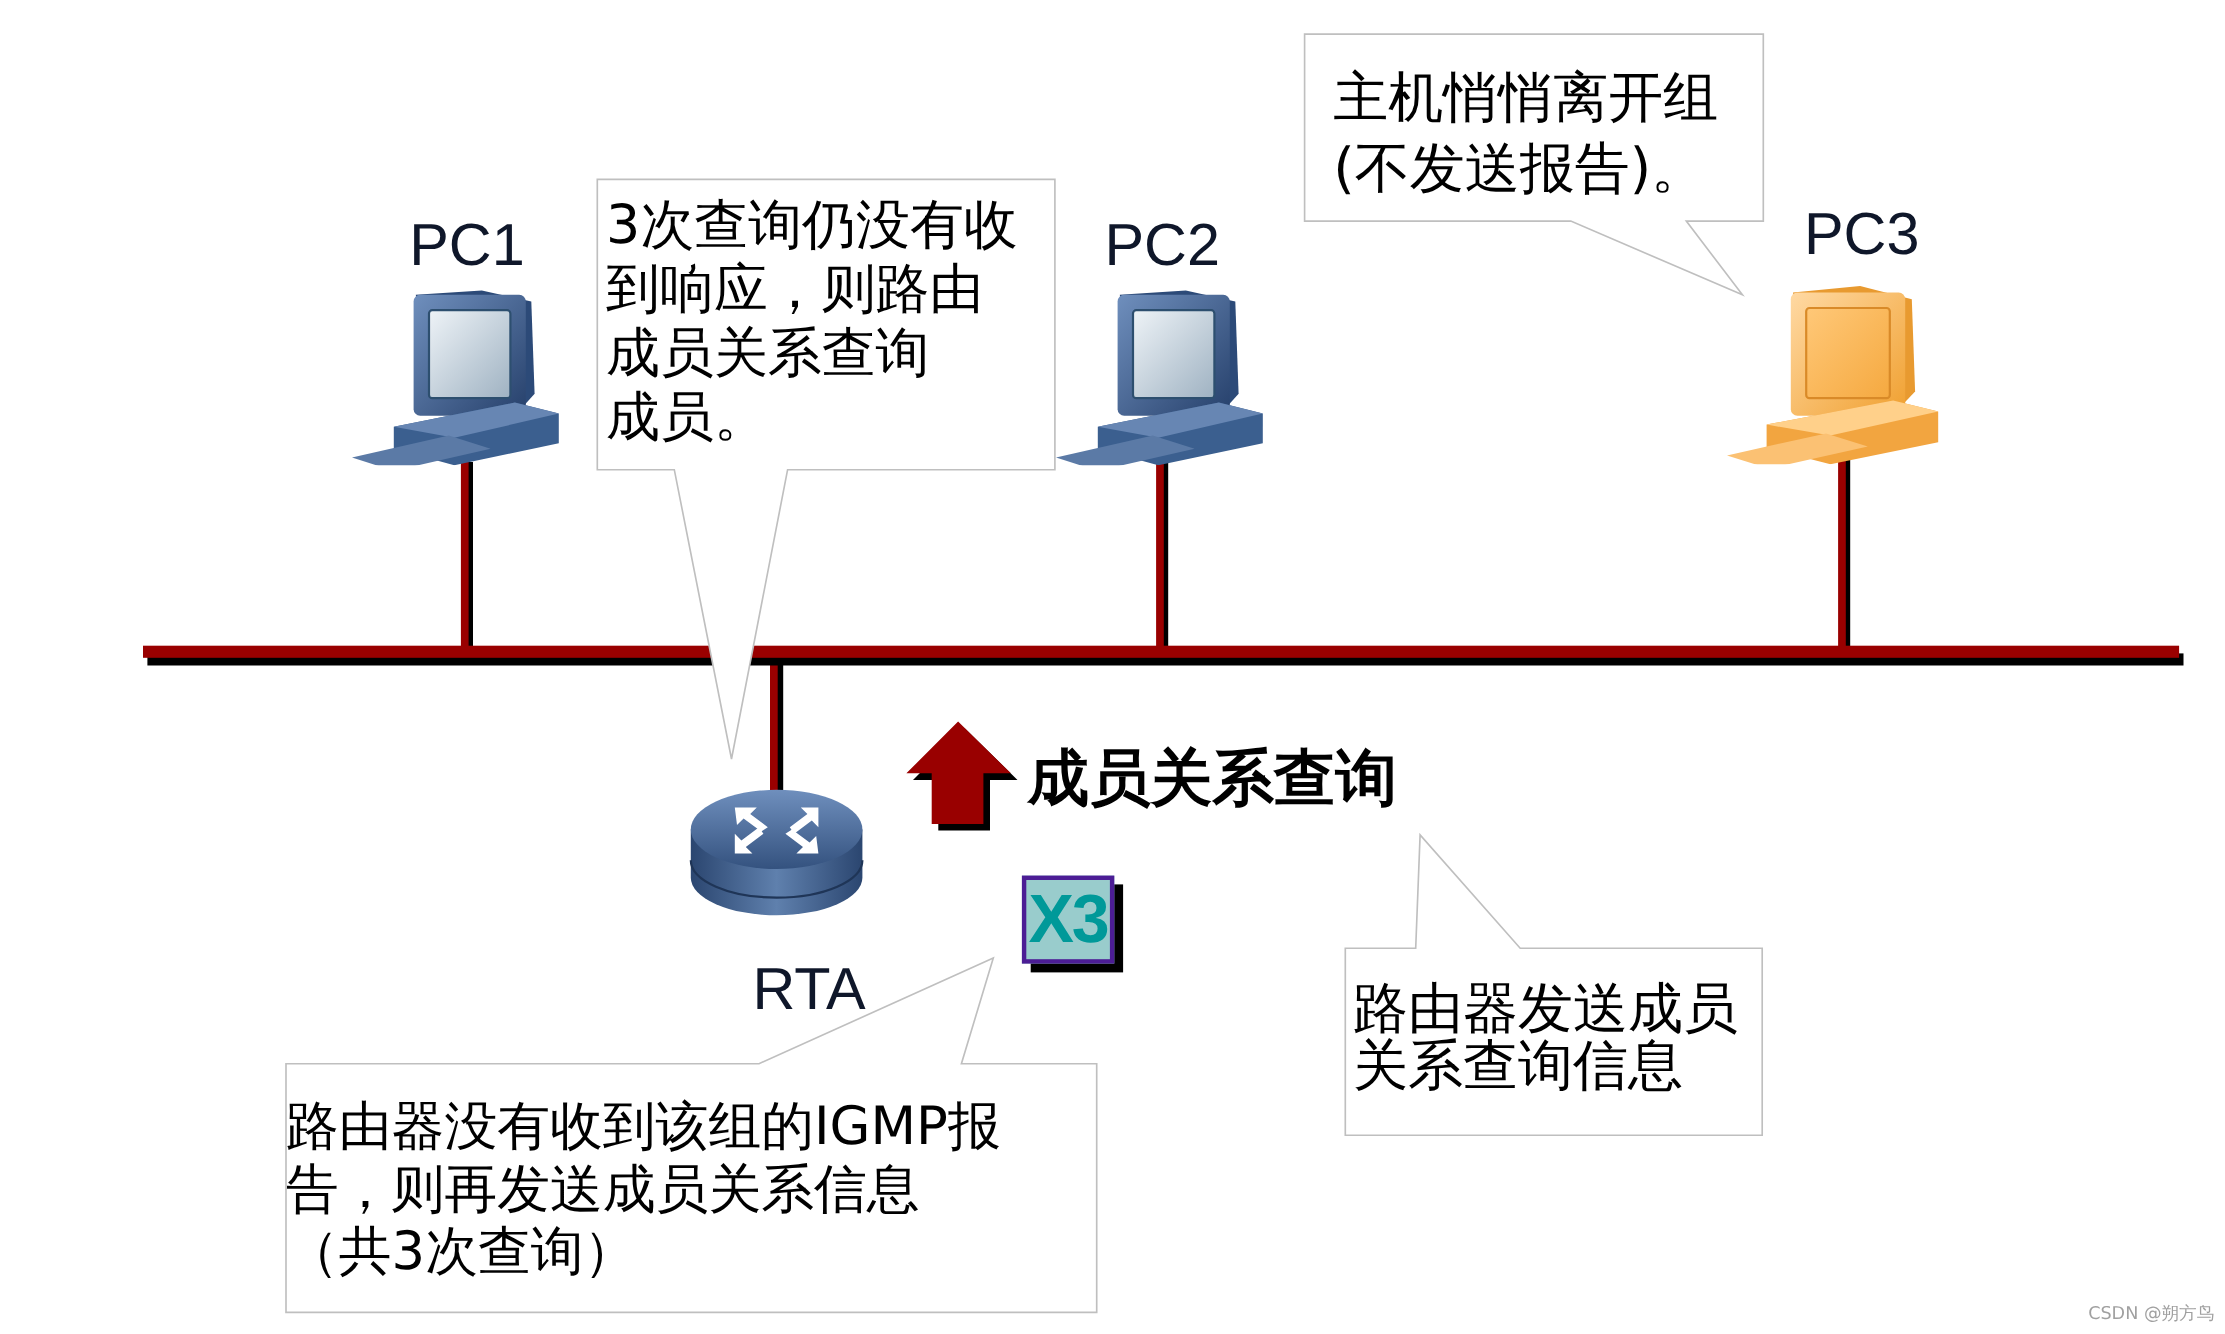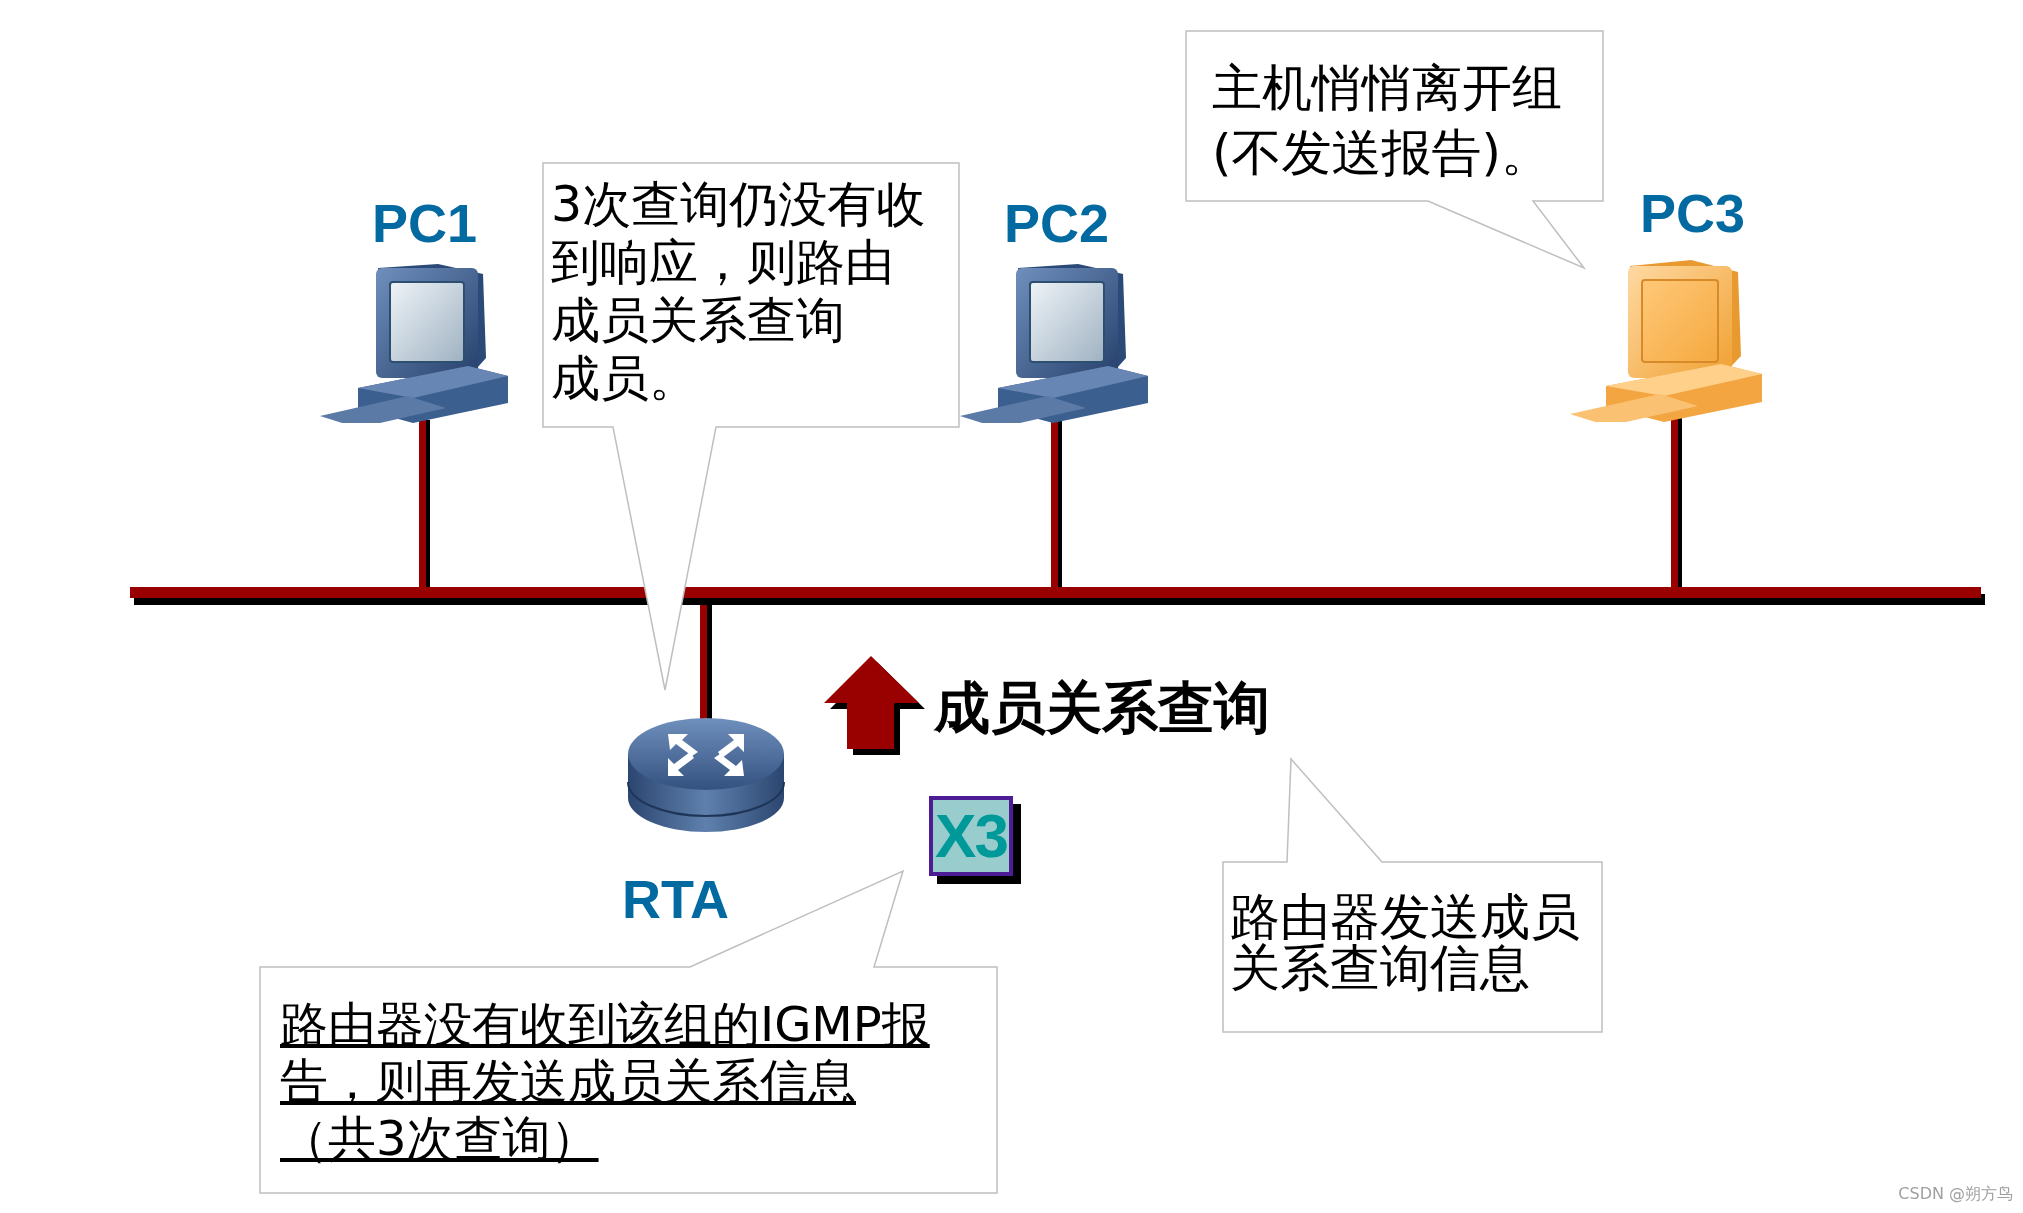--- a/index.html
+++ b/index.html
@@ -1,21 +1,21 @@
 <!DOCTYPE html>
 <html><head>
 <meta charset="utf-8">
 <style>
   html, body { margin:0; padding:0; background:#ffffff; }
   body { width:2023px; height:1213px; position:relative; overflow:hidden;
          font-family:"DejaVu Sans", "Liberation Sans", sans-serif; }
   .abs { position:absolute; }
   svg.layer { position:absolute; left:0; top:0; }
-  .node-label { position:absolute; font-family:"Liberation Sans", sans-serif; font-weight:bold;
-                font-size:54px; color:#0369a1; line-height:1; white-space:nowrap; }
+  .node-label { position:absolute; font-family:"Liberation Sans", sans-serif; font-weight:normal;
+                font-size:54px; color:#0f172a; line-height:1; white-space:nowrap; }
   .callout-text { position:absolute; font-family:"DejaVu Sans", sans-serif; color:#000;
                   font-size:50px; line-height:58px; white-space:pre; }
   .query-label { position:absolute; font-family:"DejaVu Sans", sans-serif; font-weight:bold;
                  font-size:56px; color:#000; white-space:nowrap; line-height:1;text-align:center; }
   .x3-box { position:absolute; width:84px; height:80px; background:#99cccc;
             border:4px solid #4c1d95; box-shadow:8px 8px 0 #000; box-sizing:border-box;
             display:flex; align-items:center; justify-content:center; }
   .x3-text { font-family:"Liberation Sans", sans-serif; font-weight:bold; font-size:62px;
              color:#009999; line-height:1; letter-spacing:-2px; }
   .watermark { position:absolute; right:10px; bottom:8px; font-family:"DejaVu Sans", sans-serif;
@@ -124,32 +124,32 @@
   <path d="M2,42 L2,86 A78,34 0 0 0 158,86 L158,42 Z" fill="url(#routerSide)"></path>
   <path d="M2,70 A78,34 0 0 0 158,70" fill="none" stroke="#1f3557" stroke-width="2"></path>
   <ellipse cx="80" cy="42" rx="78" ry="36" fill="url(#routerTop)"></ellipse>
   <g fill="#ffffff">
     <path d="M42,22 L62,22 L56,28 L72,40 L66,44 L50,32 L44,38 Z"></path>
     <path d="M118,22 L118,40 L112,34 L96,46 L92,40 L108,28 L102,22 Z"></path>
     <path d="M42,64 L42,46 L48,52 L64,40 L68,46 L52,58 L58,64 Z"></path>
     <path d="M118,64 L98,64 L104,58 L88,46 L94,42 L110,54 L116,48 Z"></path>
   </g>
 </svg>
-<div class="node-label" style="left:622px; top:872px;">RTA</div>
+<div class="node-label" style="left:684px; top:872px;">RTA</div>
 
 <div class="query-label" style="left:934px; top:680px;">成员关系查询</div>
 <div class="x3-box" style="left: 929px; top: 796px; background: rgb(153, 204, 204);">
   <span class="x3-text" style="color: rgb(0, 153, 153);">X3</span>
 </div>
 
 <div class="callout-text" style="left:551px; top:176px; font-size:49px; line-height:58px;">3次查询仍没有收
 到响应，则路由
 成员关系查询
 成员。</div>
 <div class="callout-text" style="left:1212px; top:56px; font-size:50px; line-height:65px;">主机悄悄离开组
 (不发送报告)。</div>
 <div class="callout-text" style="left:1230px; top:892px; font-size:50px; line-height:51px;">路由器发送成员
 关系查询信息</div>
-<div class="callout-text" style="left:280px; top:996px; font-size:48px; line-height:57px;text-decoration:underline;">路由器没有收到该组的IGMP报
+<div class="callout-text" style="left:260px; top:996px; font-size:48px; line-height:57px;">路由器没有收到该组的IGMP报
 告，则再发送成员关系信息
 （共3次查询）</div>
 
 <div class="watermark">CSDN @朔方鸟</div>
 
 </body></html>

